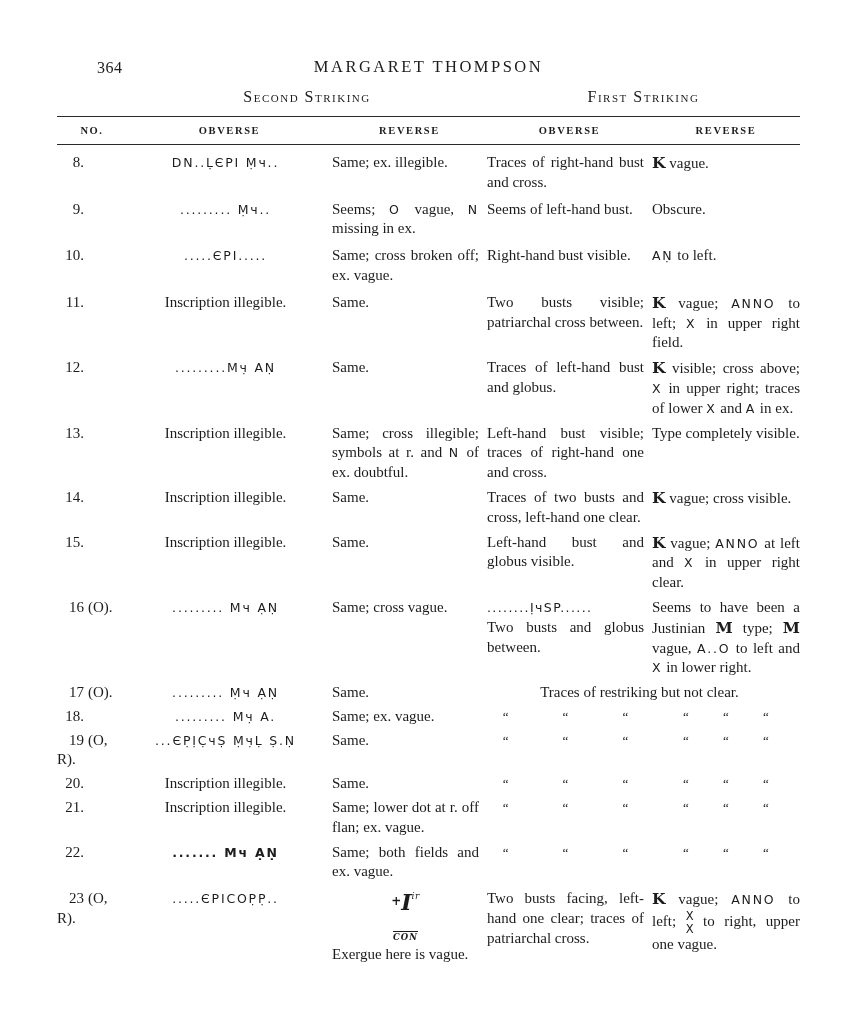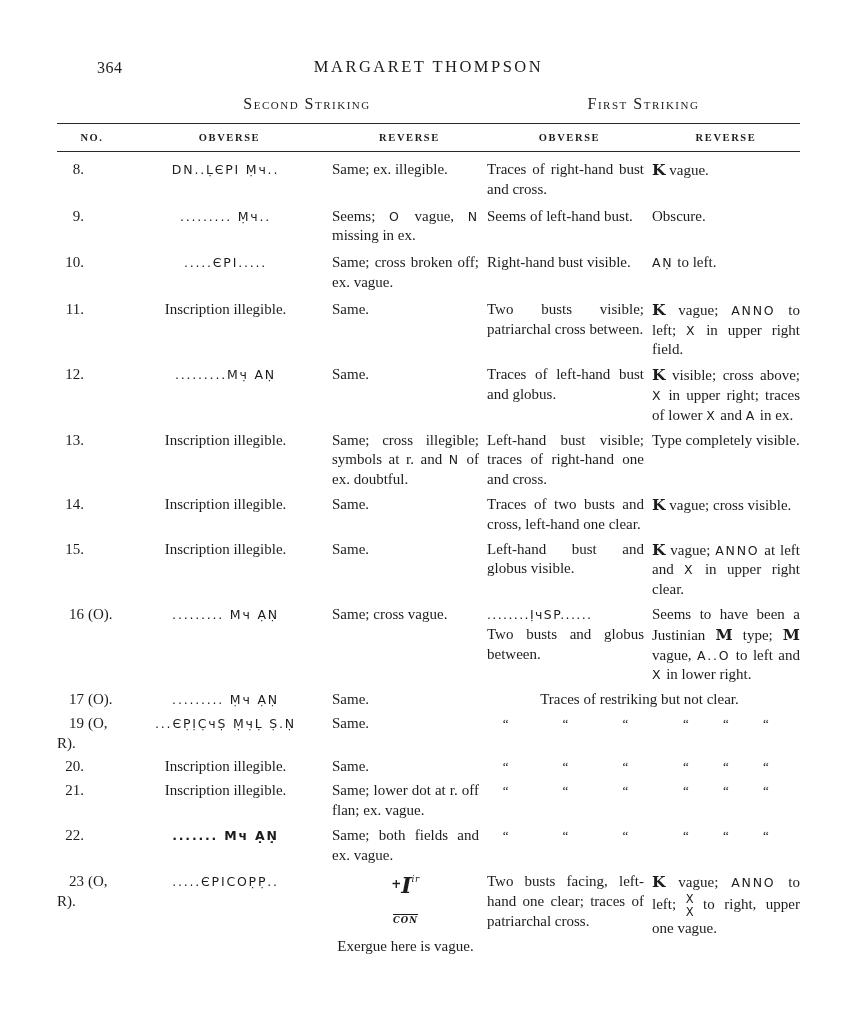--- a/index.html
+++ b/index.html
@@ -7,21 +7,21 @@
     width:857px;height:1024px;
     background:#ffffff;color:#1c1c1c;
     font-family:"Liberation Serif",serif;
     font-size:15px;line-height:1.32;
     overflow:hidden;
   }
   .page{padding:56px 57px 0 57px;position:relative;}
   .page-header{position:relative;text-align:center;height:24px;}
   .page-number{position:absolute;left:40px;top:1px;font-size:16px;letter-spacing:0.5px;}
   .page-title{display:inline-block;font-size:16.5px;font-weight:normal;letter-spacing:2.5px;margin:0;}
-  .group-headers{display:flex;margin-top:13px;}
+  .group-headers{display:flex;margin-top:6px;}
   .gh-spacer{width:70px;}
   .gh{font-variant:small-caps;font-size:16px;letter-spacing:1.5px;text-align:center;}
   .gh-second{width:360px;}
   .gh-first{width:313px;}
   table{width:743px;border-collapse:collapse;margin-top:9px;table-layout:fixed;}
   col.c-no{width:70px;} col.c-obv2{width:205px;} col.c-rev2{width:155px;}
   col.c-obv1{width:165px;} col.c-rev1{width:148px;}
   thead tr{border-top:1.6px solid #2a2a2a;border-bottom:1.2px solid #2a2a2a;}
   th{font-weight:bold;font-size:10.5px;letter-spacing:1.6px;padding:7px 0 6px 0;text-align:center;font-family:"Liberation Serif",serif;}
   tbody td{vertical-align:top;padding:2px 8px 3px 0;}
@@ -41,21 +41,21 @@
   .cell-obv1 .ditto{width:80%;margin:0 auto;}
   .cell-rev1 .ditto{width:58%;margin:0 auto;}
   .span-cell{text-align:center;}
   .exergue{text-align:center;line-height:1;padding-top:2px;font-style:italic;}
   .ex-main{font-family:"DejaVu Serif",serif;}
   .ex-plus{font-size:12px;font-weight:bold;vertical-align:5px;}
   .ex-I{font-size:22px;font-weight:bold;}
   .ex-sup{font-size:9px;vertical-align:11px;letter-spacing:0.5px;}
   .ex-bottom{display:inline-block;border-top:1.6px solid #1c1c1c;font-family:"DejaVu Serif",serif;
              font-weight:bold;font-size:8.5px;letter-spacing:1px;padding-top:1.5px;margin-top:1px;}
-  .ex-caption{text-align:center;margin-top:11px;}
+  .ex-caption{text-align:left;margin-top:2px;}
 </style>
 </head>
 <body>
 
 <div class="page">
   <div class="page-header">
     <span class="page-number">364</span>
     <h1 class="page-title">MARGARET THOMPSON</h1>
   </div>
 
@@ -146,20 +146,39 @@
           <td class="cell-obv1" style="padding-bottom: 3px;"><span class="insc">........ỊчSP......</span><br><span class="txt">Two busts and globus between.</span></td>
           <td class="cell-rev1" style="padding-bottom: 3px;"><span class="txt">Seems to have been a Justinian </span><span class="mono">M</span><span class="txt"> type; </span><span class="mono">M</span><span class="txt"> vague, </span><span class="insc">A..O</span><span class="txt"> to left and </span><span class="insc">X</span><span class="txt"> in lower right.</span></td>
         </tr>
         <tr>
           <td class="cell-no" style="padding-bottom: 2px;"><span class="no-num">17</span><span class="no-suffix">(O).</span></td>
           <td class="cell-obv2" style="padding-bottom: 2px;"><span class="insc">......... Ṃч ẠṆ</span></td>
           <td class="cell-rev2" style="padding-bottom: 2px;">Same.</td>
           <td class="span-cell" colspan="2" style="padding-bottom: 2px;">Traces of restriking but not clear.</td>
         </tr>
         <tr>
+          <td class="cell-no" style="padding-bottom: 2px;"><span class="no-num">18.</span></td>
+          <td class="cell-obv2" style="padding-bottom: 2px;"><span class="insc">......... Mч̣ A.</span></td>
+          <td class="cell-rev2" style="padding-bottom: 2px;">Same; ex. vague.</td>
+          <td class="cell-obv1" style="padding-bottom: 2px;">
+            <div class="ditto">
+              <span>“</span>
+              <span>“</span>
+              <span>“</span>
+            </div>
+          </td>
+          <td class="cell-rev1" style="padding-bottom: 2px;">
+            <div class="ditto">
+              <span>“</span>
+              <span>“</span>
+              <span>“</span>
+            </div>
+          </td>
+        </tr>
+        <tr>
           <td class="cell-no" style="padding-bottom: 2px;"><span class="no-num">19</span><span class="no-suffix">(O, R).</span></td>
           <td class="cell-obv2" style="padding-bottom: 2px; margin-top: 32px;"><span class="insc">...ЄP̣ỊC̣чṢ Ṃч̣Ḷ Ṣ.Ṇ</span></td>
           <td class="cell-rev2" style="padding-bottom: 2px;">Same.</td>
           <td class="cell-obv1" style="padding-bottom: 2px;">
             <div class="ditto">
               <span>“</span>
               <span>“</span>
               <span>“</span>
             </div>
           </td>

